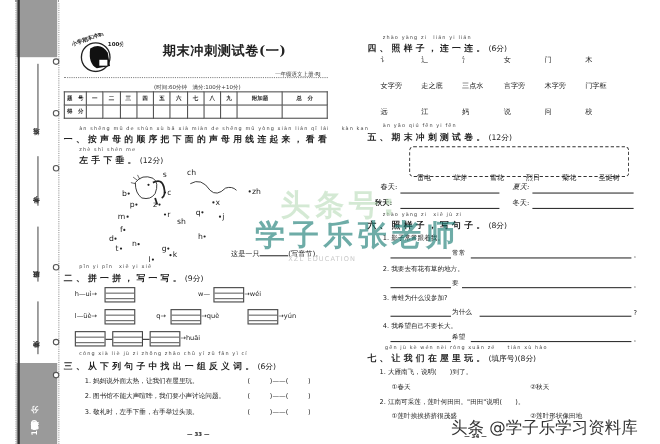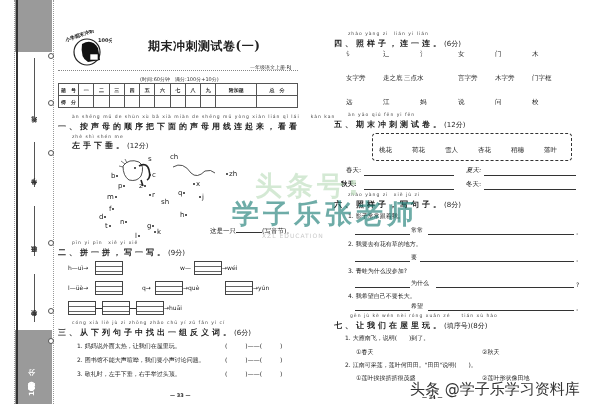--- a/index.html
+++ b/index.html
@@ -213,39 +213,39 @@
   <span class="abs txt" style="left:0px;">讠</span>
   <span class="abs txt" style="left:37px;">辶</span>
   <span class="abs txt" style="left:74px;">氵</span>
   <span class="abs txt" style="left:112px;">女</span>
   <span class="abs txt" style="left:149px;">门</span>
   <span class="abs txt" style="left:186px;">木</span>
 </div>
 <div class="abs" style="left:346px;top:74px;width:230px;">
   <span class="abs txt" style="left:0px;">女字旁</span>
   <span class="abs txt" style="left:37px;">走之底</span>
-  <span class="abs txt" style="left:58px;">三点水</span>
+  <span class="abs txt" style="left:74px;">三点水</span>
   <span class="abs txt" style="left:112px;">言字旁</span>
   <span class="abs txt" style="left:149px;">木字旁</span>
   <span class="abs txt" style="left:186px;">门字框</span>
 </div>
 <div class="abs" style="left:346px;top:98px;width:230px;">
   <span class="abs txt" style="left:0px;">远</span>
   <span class="abs txt" style="left:37px;">江</span>
   <span class="abs txt" style="left:74px;">妈</span>
   <span class="abs txt" style="left:112px;">说</span>
   <span class="abs txt" style="left:149px;">问</span>
   <span class="abs txt" style="left:186px;">校</span>
 </div>
 
 <div class="abs pinyin" style="left:348px;top:112px;">àn yāo qiú fēn yi fēn</div>
 <div class="abs sec-title" style="left:334px;top:119px;"><span>五、期末冲刺测试卷。</span><span class="pts">(12分)</span></div>
 <div class="abs wordbox">
-  <div style="position:absolute;left:6px;top:3px;white-space:nowrap;">
-    <span class="word">桃花</span><span class="word">荷花</span><span class="word">雪人</span><span class="word">杏花</span><span class="word">稻穗</span><span class="word">落叶</span>
+  <div style="position:absolute;left:6px;top:15px;white-space:nowrap;">
+    <span class="word">雷电</span><span class="word">草芽</span><span class="word">雪花</span><span class="word">烈日</span><span class="word">菊花</span><span class="word">圣诞树</span>
   </div>
 </div>
 <div class="abs txt serif" style="left:346px;top:166px;">春天:</div>
 <div class="abs line-h" style="left:364px;top:175px;width:90px;"></div>
 <div class="abs txt serif" style="left:466px;top:166px;font-style:italic;">夏天:</div>
 <div class="abs line-h" style="left:484px;top:175px;width:92px;"></div>
 <div class="abs txt serif" style="left:341px;top:180px;font-weight:bold;">秋天:</div>
 <div class="abs line-h" style="left:364px;top:189px;width:90px;"></div>
 <div class="abs txt serif" style="left:466px;top:180px;">冬天:</div>
 <div class="abs line-h" style="left:484px;top:189px;width:92px;"></div>

